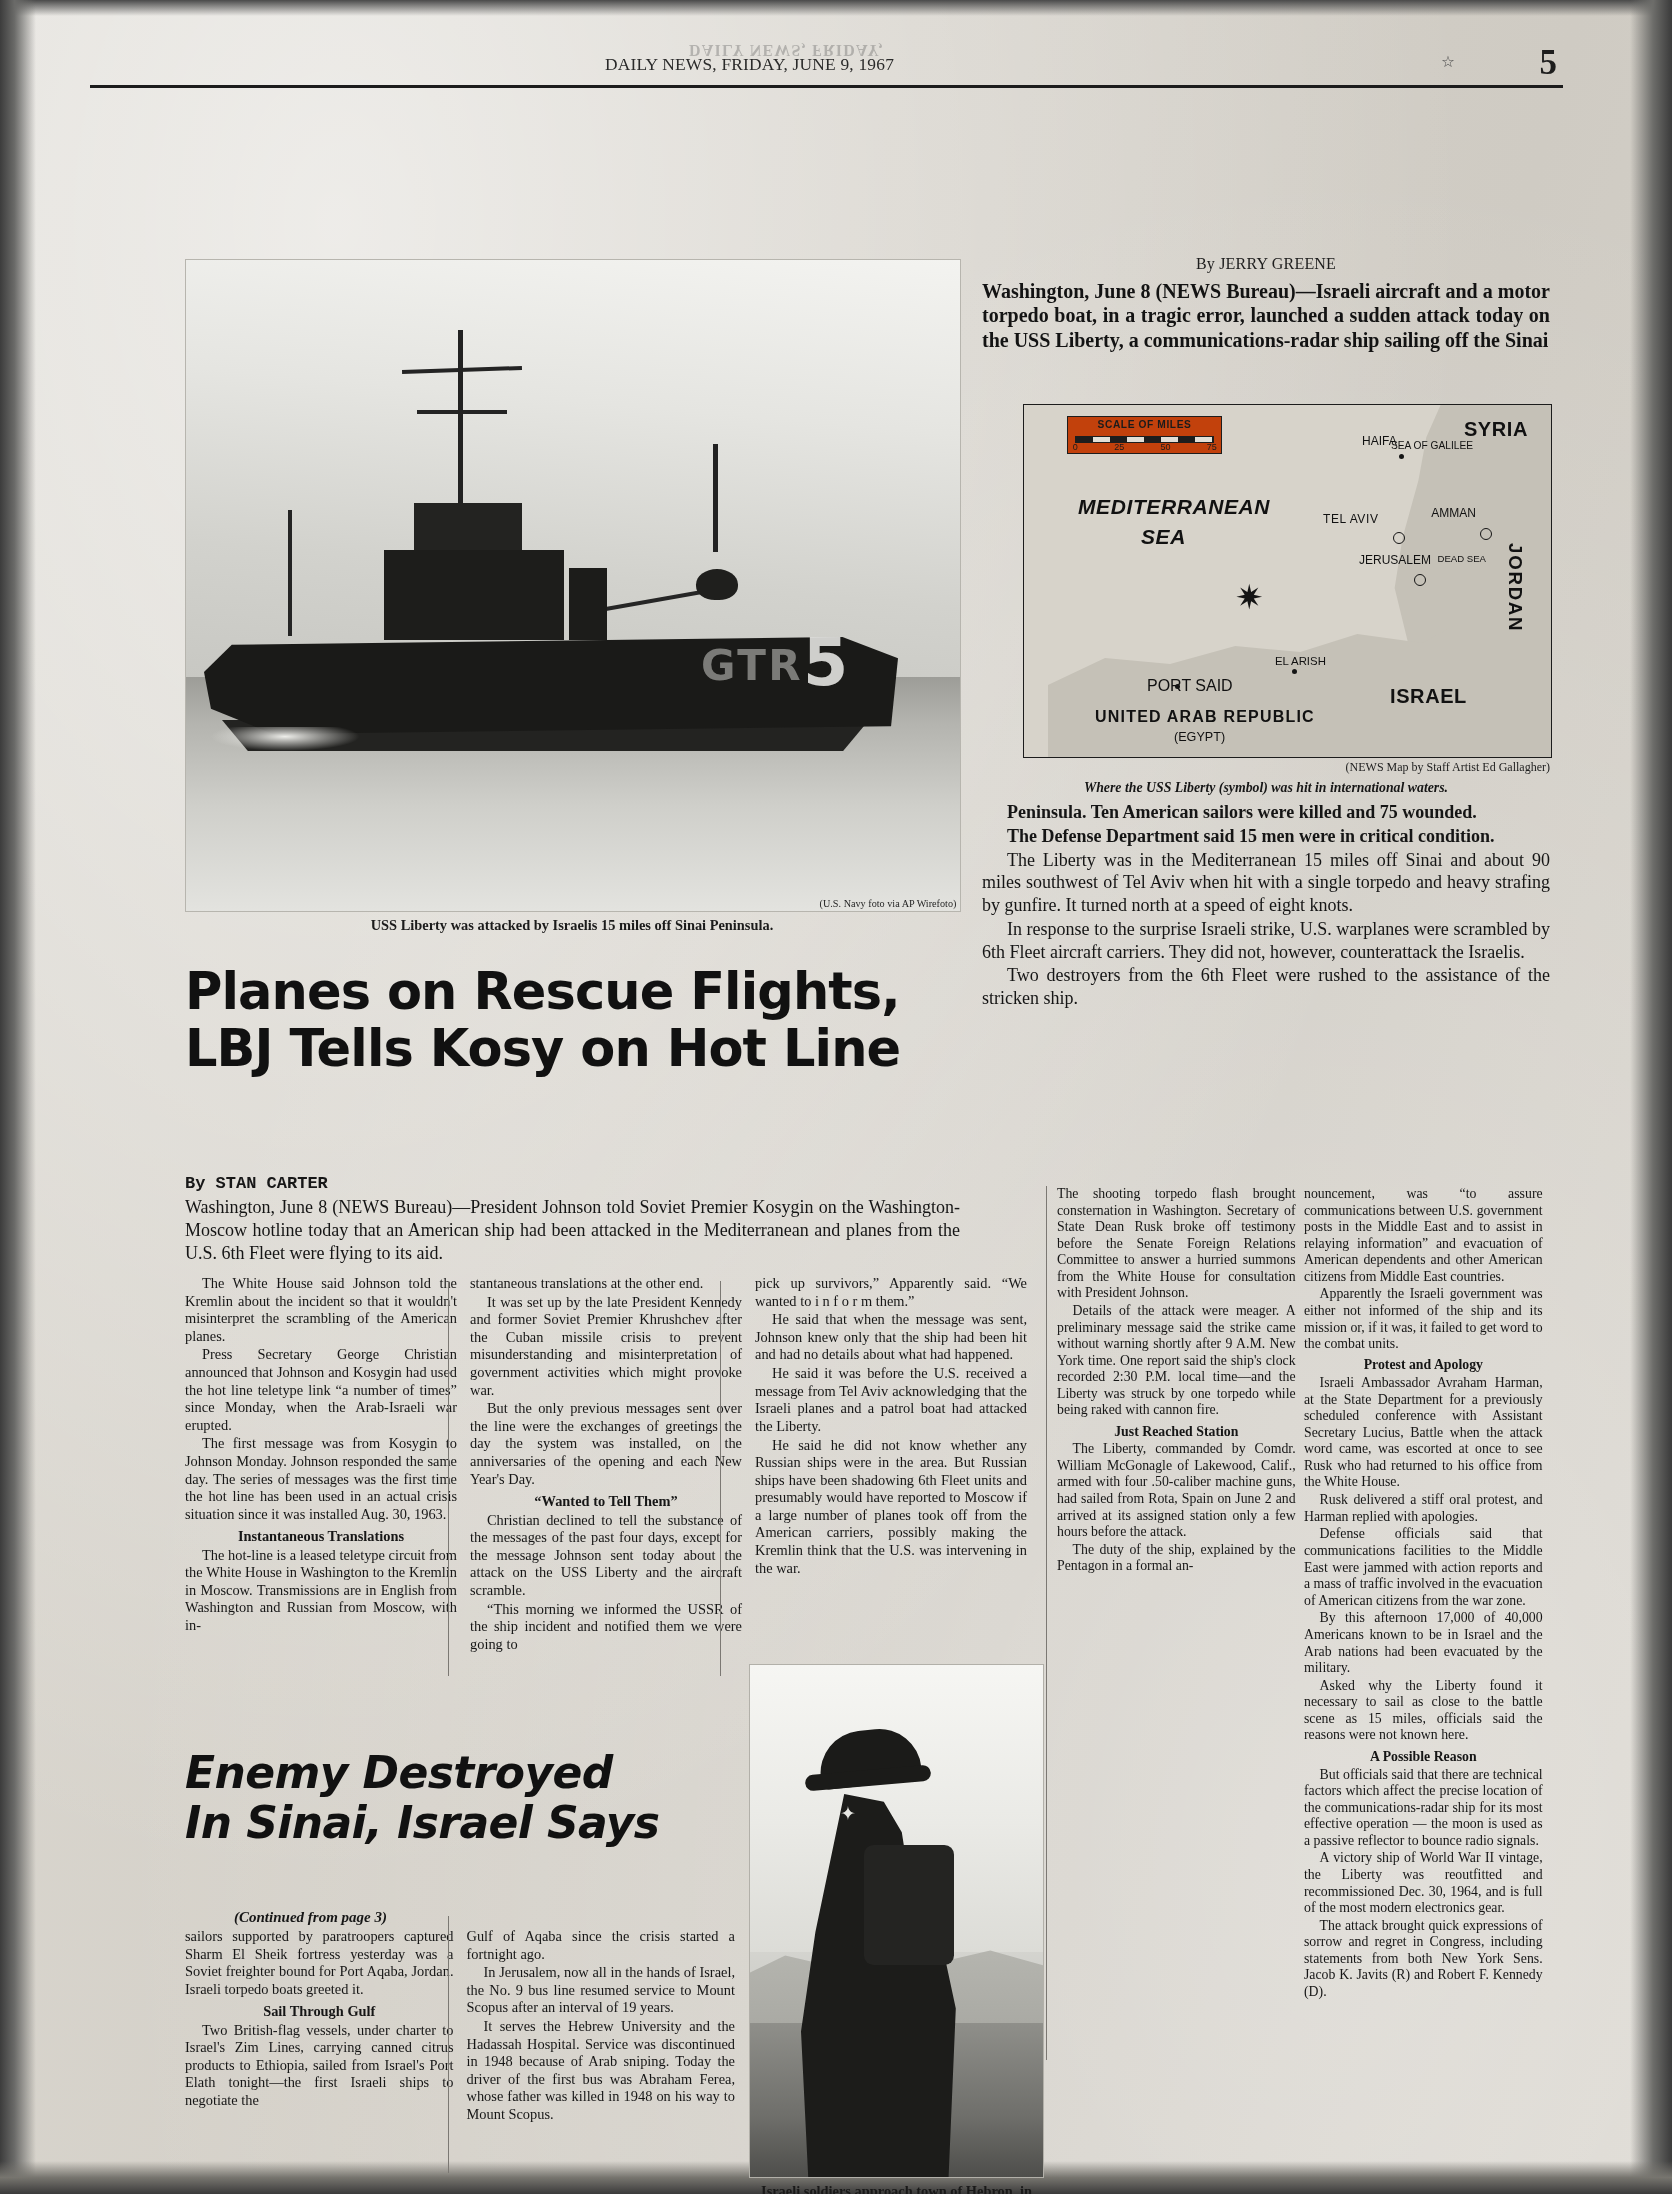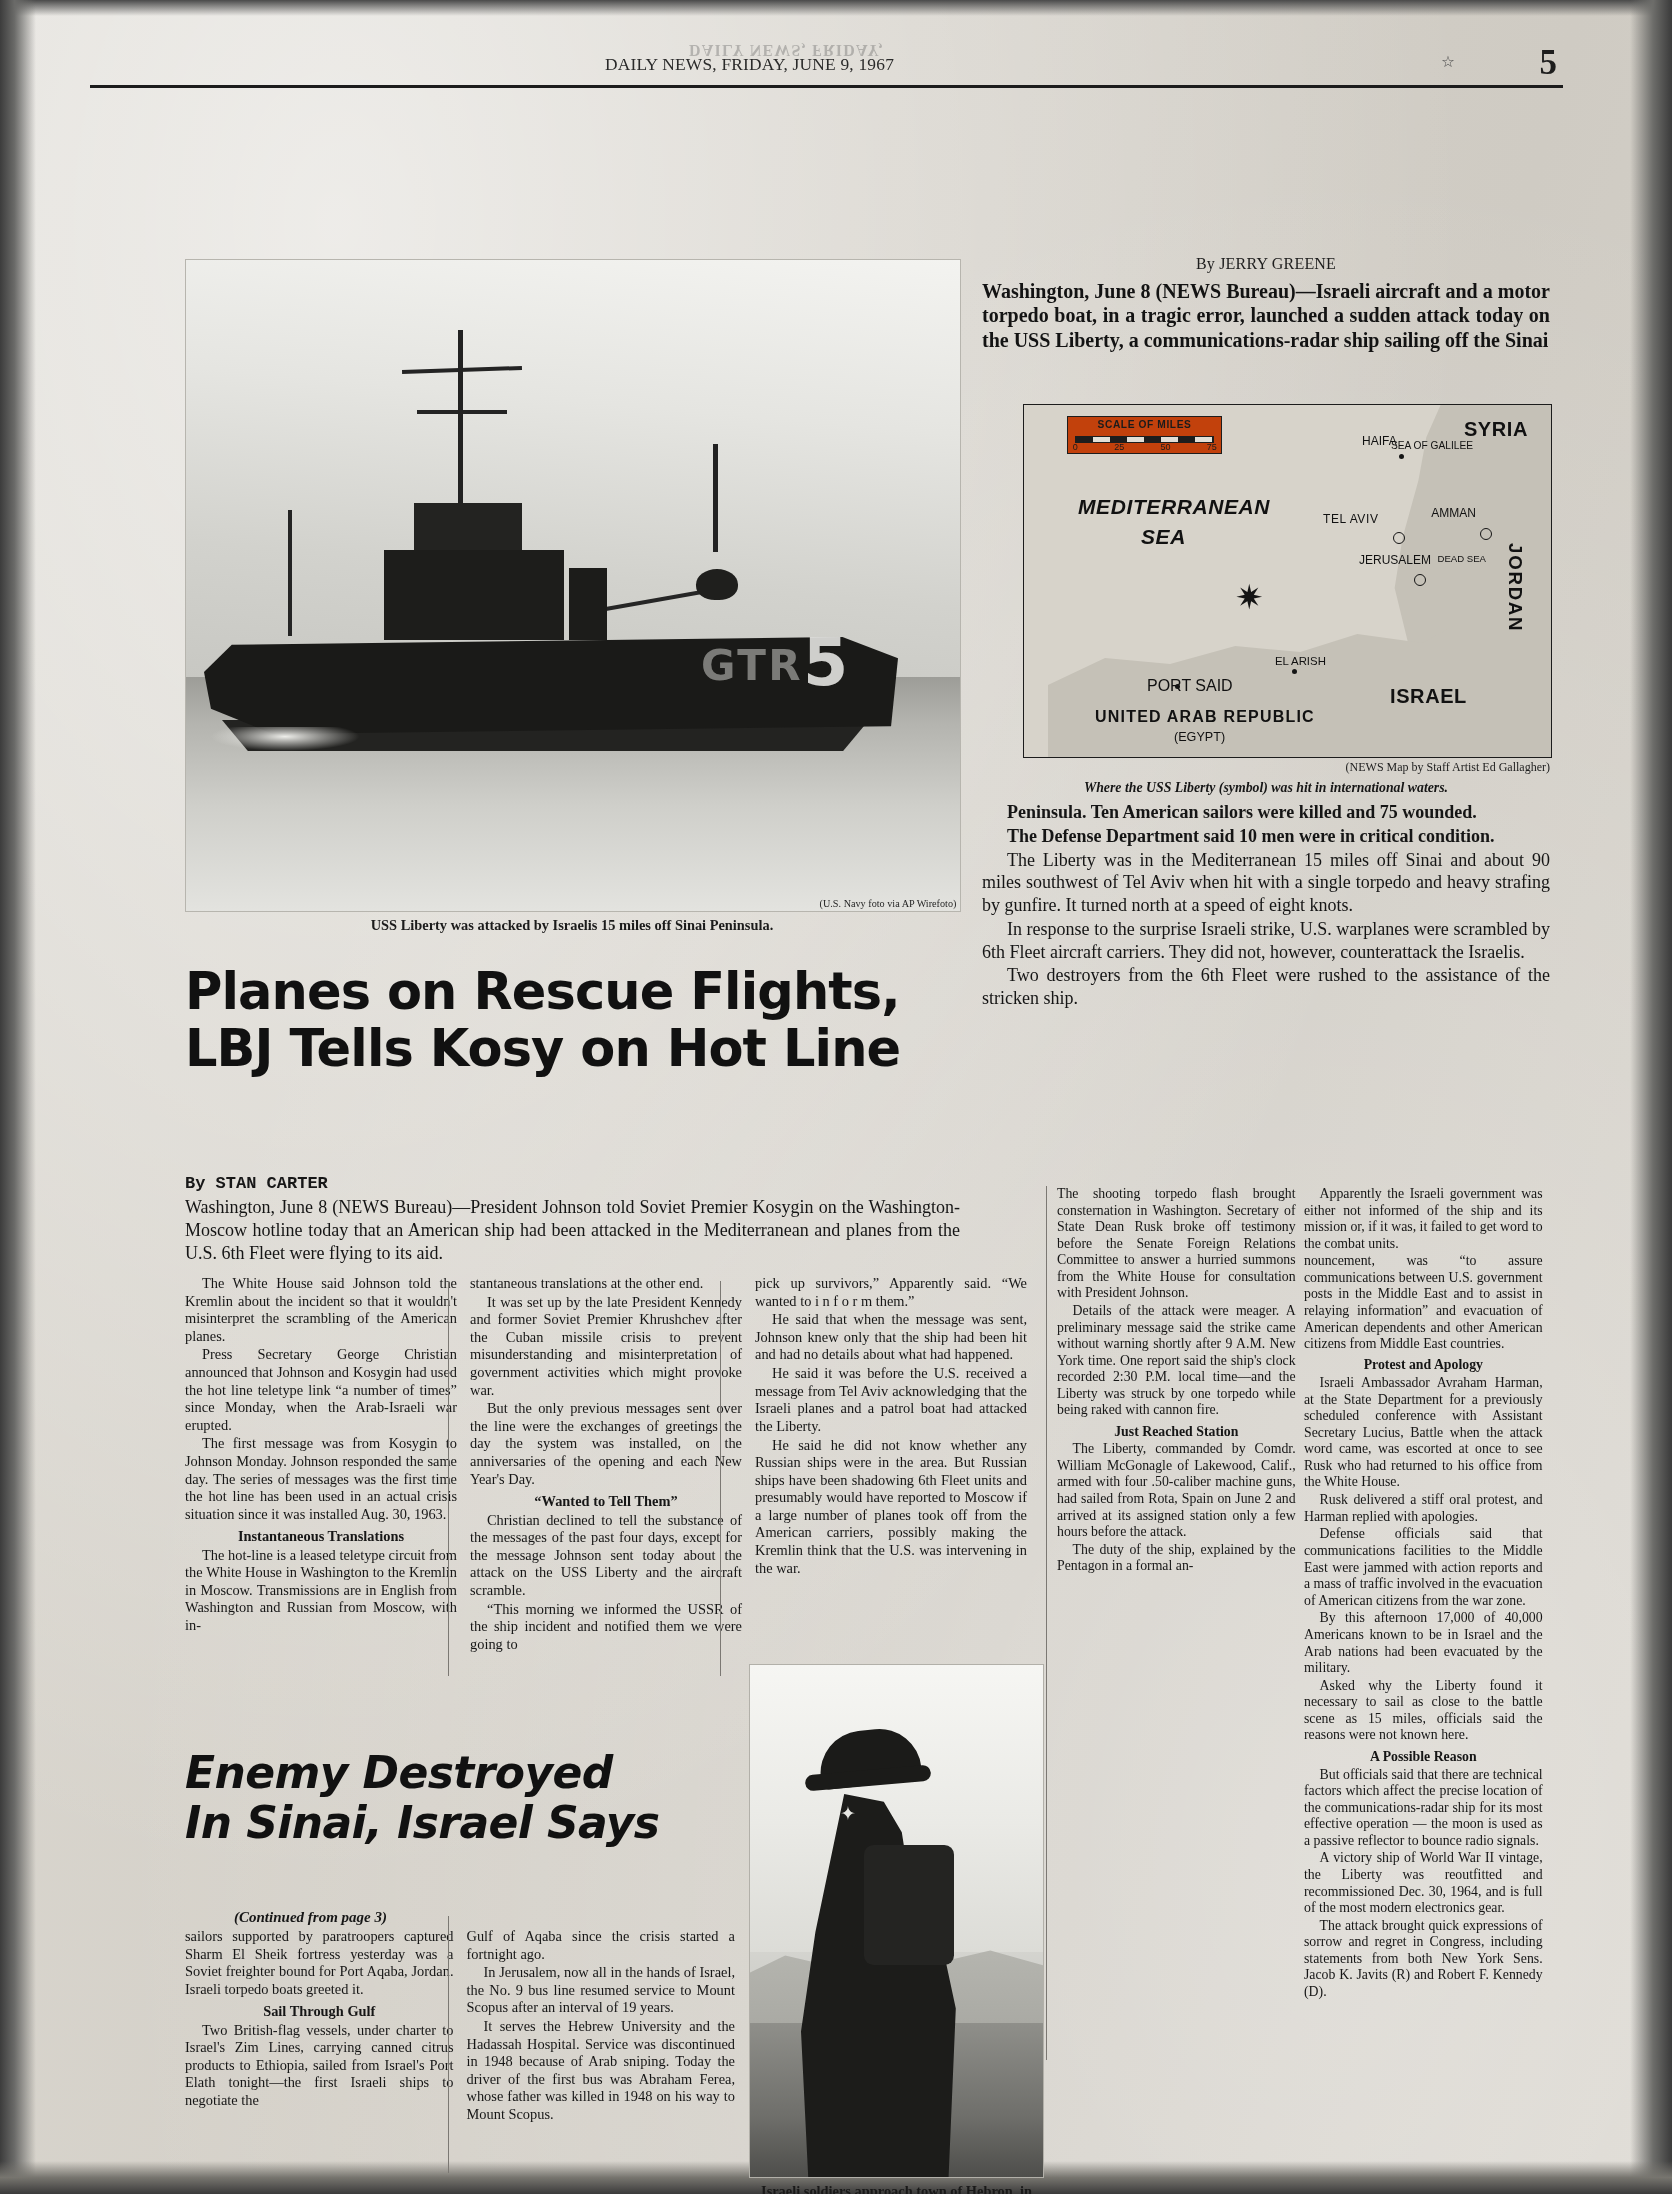--- a/index.html
+++ b/index.html
@@ -785,21 +785,21 @@
       <div class="ring" style="right:59px; top:123px;"></div>
       <div class="dot" style="left:151px; bottom:68px;"></div>
       <div class="dot" style="left:268px; bottom:83px;"></div>
       <div class="burst">✷</div>
     </div>
     <div class="map-credit">(NEWS Map by Staff Artist Ed Gallagher)</div>
     <div class="map-caption">Where the USS Liberty (symbol) was hit in international waters.</div>
 
     <div class="right-body">
       <p class="bold">Peninsula. Ten American sailors were killed and 75 wounded.</p>
-      <p class="bold">The Defense Department said 10 men were in critical condition.</p>
+      <p class="bold">The Defense Department said 15 men were in critical condition.</p>
       <p>The Liberty was in the Mediterranean 15 miles off Sinai and about 90 miles southwest of Tel Aviv when hit with a single torpedo and heavy strafing by gunfire. It turned north at a speed of eight knots.</p>
       <p>In response to the surprise Israeli strike, U.S. warplanes were scrambled by 6th Fleet aircraft carriers. They did not, however, counterattack the Israelis.</p>
       <p>Two destroyers from the 6th Fleet were rushed to the assistance of the stricken ship.</p>
     </div>
 
     <div class="headline-2">
       <div>Planes on Rescue Flights,</div>
       <div>LBJ Tells Kosy on Hot Line</div>
     </div>
     <div class="byline-2">By STAN CARTER</div>
@@ -834,22 +834,22 @@
 
     <div class="far-right">
       <div class="fr-col">
         <p style="text-indent:0">The shooting torpedo flash brought consternation in Washington. Secretary of State Dean Rusk broke off testimony before the Senate Foreign Relations Committee to answer a hurried summons from the White House for consultation with President Johnson.</p>
         <p>Details of the attack were meager. A preliminary message said the strike came without warning shortly after 9 A.M. New York time. One report said the ship's clock recorded 2:30 P.M. local time—and the Liberty was struck by one torpedo while being raked with cannon fire.</p>
         <h4>Just Reached Station</h4>
         <p>The Liberty, commanded by Comdr. William McGonagle of Lakewood, Calif., armed with four .50-caliber machine guns, had sailed from Rota, Spain on June 2 and arrived at its assigned station only a few hours before the attack.</p>
         <p>The duty of the ship, explained by the Pentagon in a formal an-</p>
       </div>
       <div class="fr-col">
+        <p style="text-indent:0">nouncement, was “to assure communications between U.S. government posts in the Middle East and to assist in relaying information” and evacuation of American dependents and other American citizens from Middle East countries.</p>
         <p>Apparently the Israeli government was either not informed of the ship and its mission or, if it was, it failed to get word to the combat units.</p>
-        <p style="text-indent:0">nouncement, was “to assure communications between U.S. government posts in the Middle East and to assist in relaying information” and evacuation of American dependents and other American citizens from Middle East countries.</p>
         <h4>Protest and Apology</h4>
         <p>Israeli Ambassador Avraham Harman, at the State Department for a previously scheduled conference with Assistant Secretary Lucius, Battle when the attack word came, was escorted at once to see Rusk who had returned to his office from the White House.</p>
         <p>Rusk delivered a stiff oral protest, and Harman replied with apologies.</p>
         <p>Defense officials said that communications facilities to the Middle East were jammed with action reports and a mass of traffic involved in the evacuation of American citizens from the war zone.</p>
         <p>By this afternoon 17,000 of 40,000 Americans known to be in Israel and the Arab nations had been evacuated by the military.</p>
         <p>Asked why the Liberty found it necessary to sail as close to the battle scene as 15 miles, officials said the reasons were not known here.</p>
         <h4>A Possible Reason</h4>
         <p>But officials said that there are technical factors which affect the precise location of the communications-radar ship for its most effective operation — the moon is used as a passive reflector to bounce radio signals.</p>
         <p>A victory ship of World War II vintage, the Liberty was reoutfitted and recommissioned Dec. 30, 1964, and is full of the most modern electronics gear.</p>
         <p>The attack brought quick expressions of sorrow and regret in Congress, including statements from both New York Sens. Jacob K. Javits (R) and Robert F. Kennedy (D).</p>

